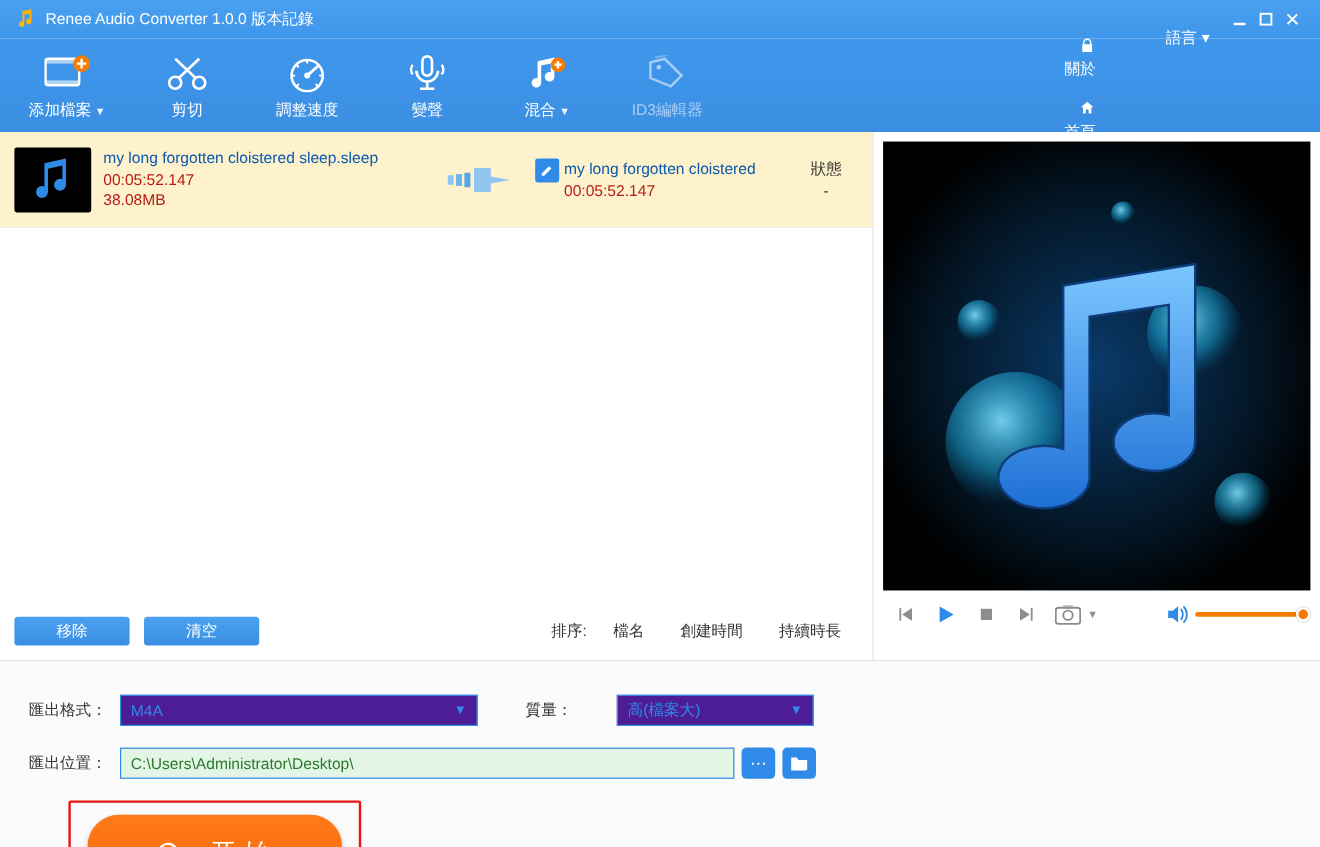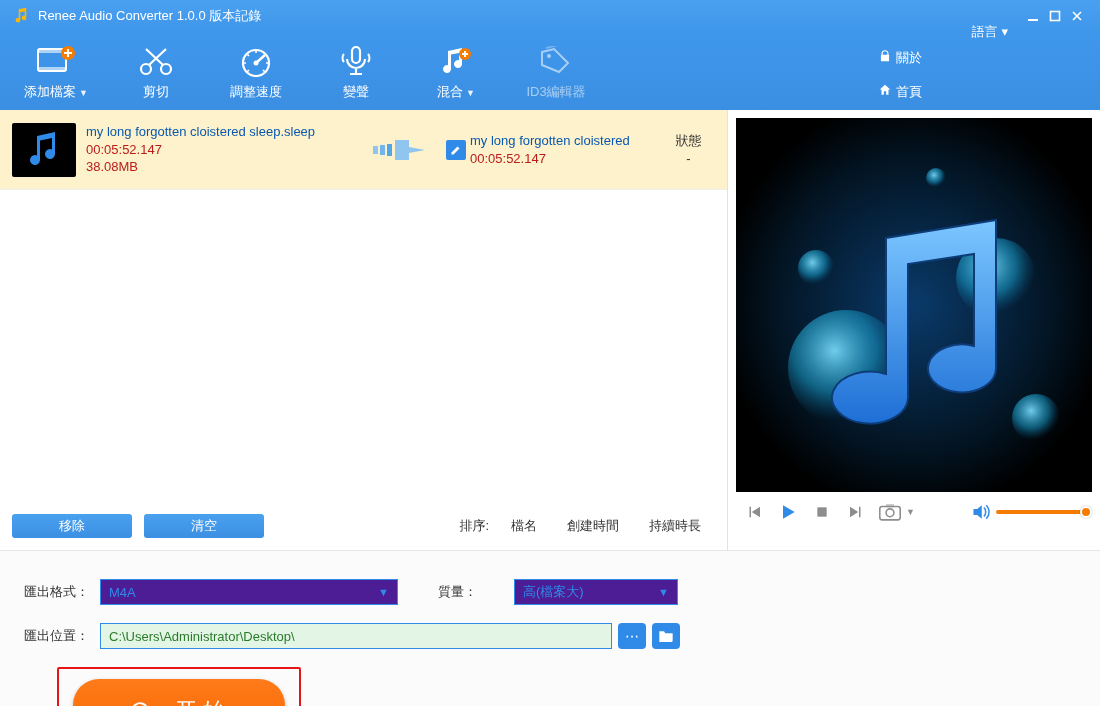--- a/index.html
+++ b/index.html
@@ -21,21 +21,21 @@
     height: 78px; background: linear-gradient(#3f97eb,#3b8fe3);
     display: flex; align-items: center; padding: 0 14px 0 6px; color: #fff;
   }
   .tool { width: 100px; text-align: center; cursor: pointer; }
   .tool.disabled { opacity: .55; cursor: default; }
   .tool .icon { height: 40px; display: flex; align-items: center; justify-content: center; }
   .tool .lbl { font-size: 13px; margin-top: 2px; white-space: nowrap; }
   .tool .caret { font-size: 9px; margin-left: 3px; opacity: .9; }
   .toolbar .spacer { flex: 1; }
   .toolbar .right { display: flex; align-items: center; gap: 16px; font-size: 13px; }
-  .toolbar .right .item { display: inline-flex; align-items: flex-start; gap: 4px; cursor: pointer; }
+  .toolbar .right .item { display: inline-flex; align-items: flex-end; gap: 4px; cursor: pointer; flex-direction: column; }
 
   
   .main { display: flex; height: calc(100% - 32px - 78px - 156px); }
   .left { flex: 1; display: flex; flex-direction: column; border-right: 1px solid #e3e3e3; }
   .right { width: 372px; padding: 8px 8px 0 8px; display: flex; flex-direction: column; }
 
   
   .filerow {
     background: #fdf2cb; height: 80px; display: flex; align-items: center; padding: 0 10px 0 12px; gap: 10px;
     border-bottom: 1px solid #eee;
@@ -46,21 +46,21 @@
   .outicon { width: 20px; height: 20px; background:#2f8ae8; border-radius:2px; display:inline-flex; align-items:center; justify-content:center; margin-right:4px; }
   .colB { width: 180px; line-height: 1.35; }
   .colC { flex:1; text-align: center; line-height: 1.35; }
   .fname { color: #0a58b0; }
   .finfo { color: #b91c1c; }
   .list-fill { flex:1; }
 
   
   .listfooter { height: 48px; display:flex; align-items:center; padding: 0 20px 0 12px; gap:12px; }
   .btn-blue {
-    width: 120px; height: 24px; border: none; border-radius: 3px;
+    width: 96px; height: 24px; border: none; border-radius: 3px;
     background: linear-gradient(#4aa1ef,#3b8fe3); color:#fff; cursor:pointer; font-size:13px;
   }
   .listfooter .spacer { flex:1; }
   .sortlbl { color:#333; margin-right: 4px; }
   .sortitem { color:#333; padding: 2px 6px; cursor:pointer; }
   .sortitem + .sortitem { margin-left: 6px; }
 
   
   .preview { background:#000; height: 374px; display:flex; align-items:center; justify-content:center; position:relative; overflow:hidden; }
   .controls { height: 40px; display:flex; align-items:center; padding: 0 6px; gap: 10px; }
@@ -242,21 +242,21 @@
         <div class="finfo">38.08MB</div>
       </div>
       <div class="arrow">
         <svg width="56" height="26" viewBox="0 0 56 26">
           <rect x="0" y="9" width="5" height="8" fill="#8fc5ef"></rect>
           <rect x="7" y="8" width="5" height="10" fill="#71b5ea"></rect>
           <rect x="14" y="7" width="5" height="12" fill="#55a6e6"></rect>
           <path d="M22 3h14v7l16 3-16 3v7H22z" fill="#8fc5ef"></path>
         </svg>
       </div>
-      <div style="display:flex;align-items:center;">
+      <div style="display:flex;align-items:flex-start;">
         <span class="outicon">
           <svg width="12" height="12" viewBox="0 0 24 24">
               <path d="M3 17l12-12 4 4-12 12H3v-4z" fill="#fff"></path>
             </svg>
         </span>
         <div class="colB">
           <div class="fname">my long forgotten cloistered</div>
           <div class="finfo">00:05:52.147</div>
         </div>
       </div>

